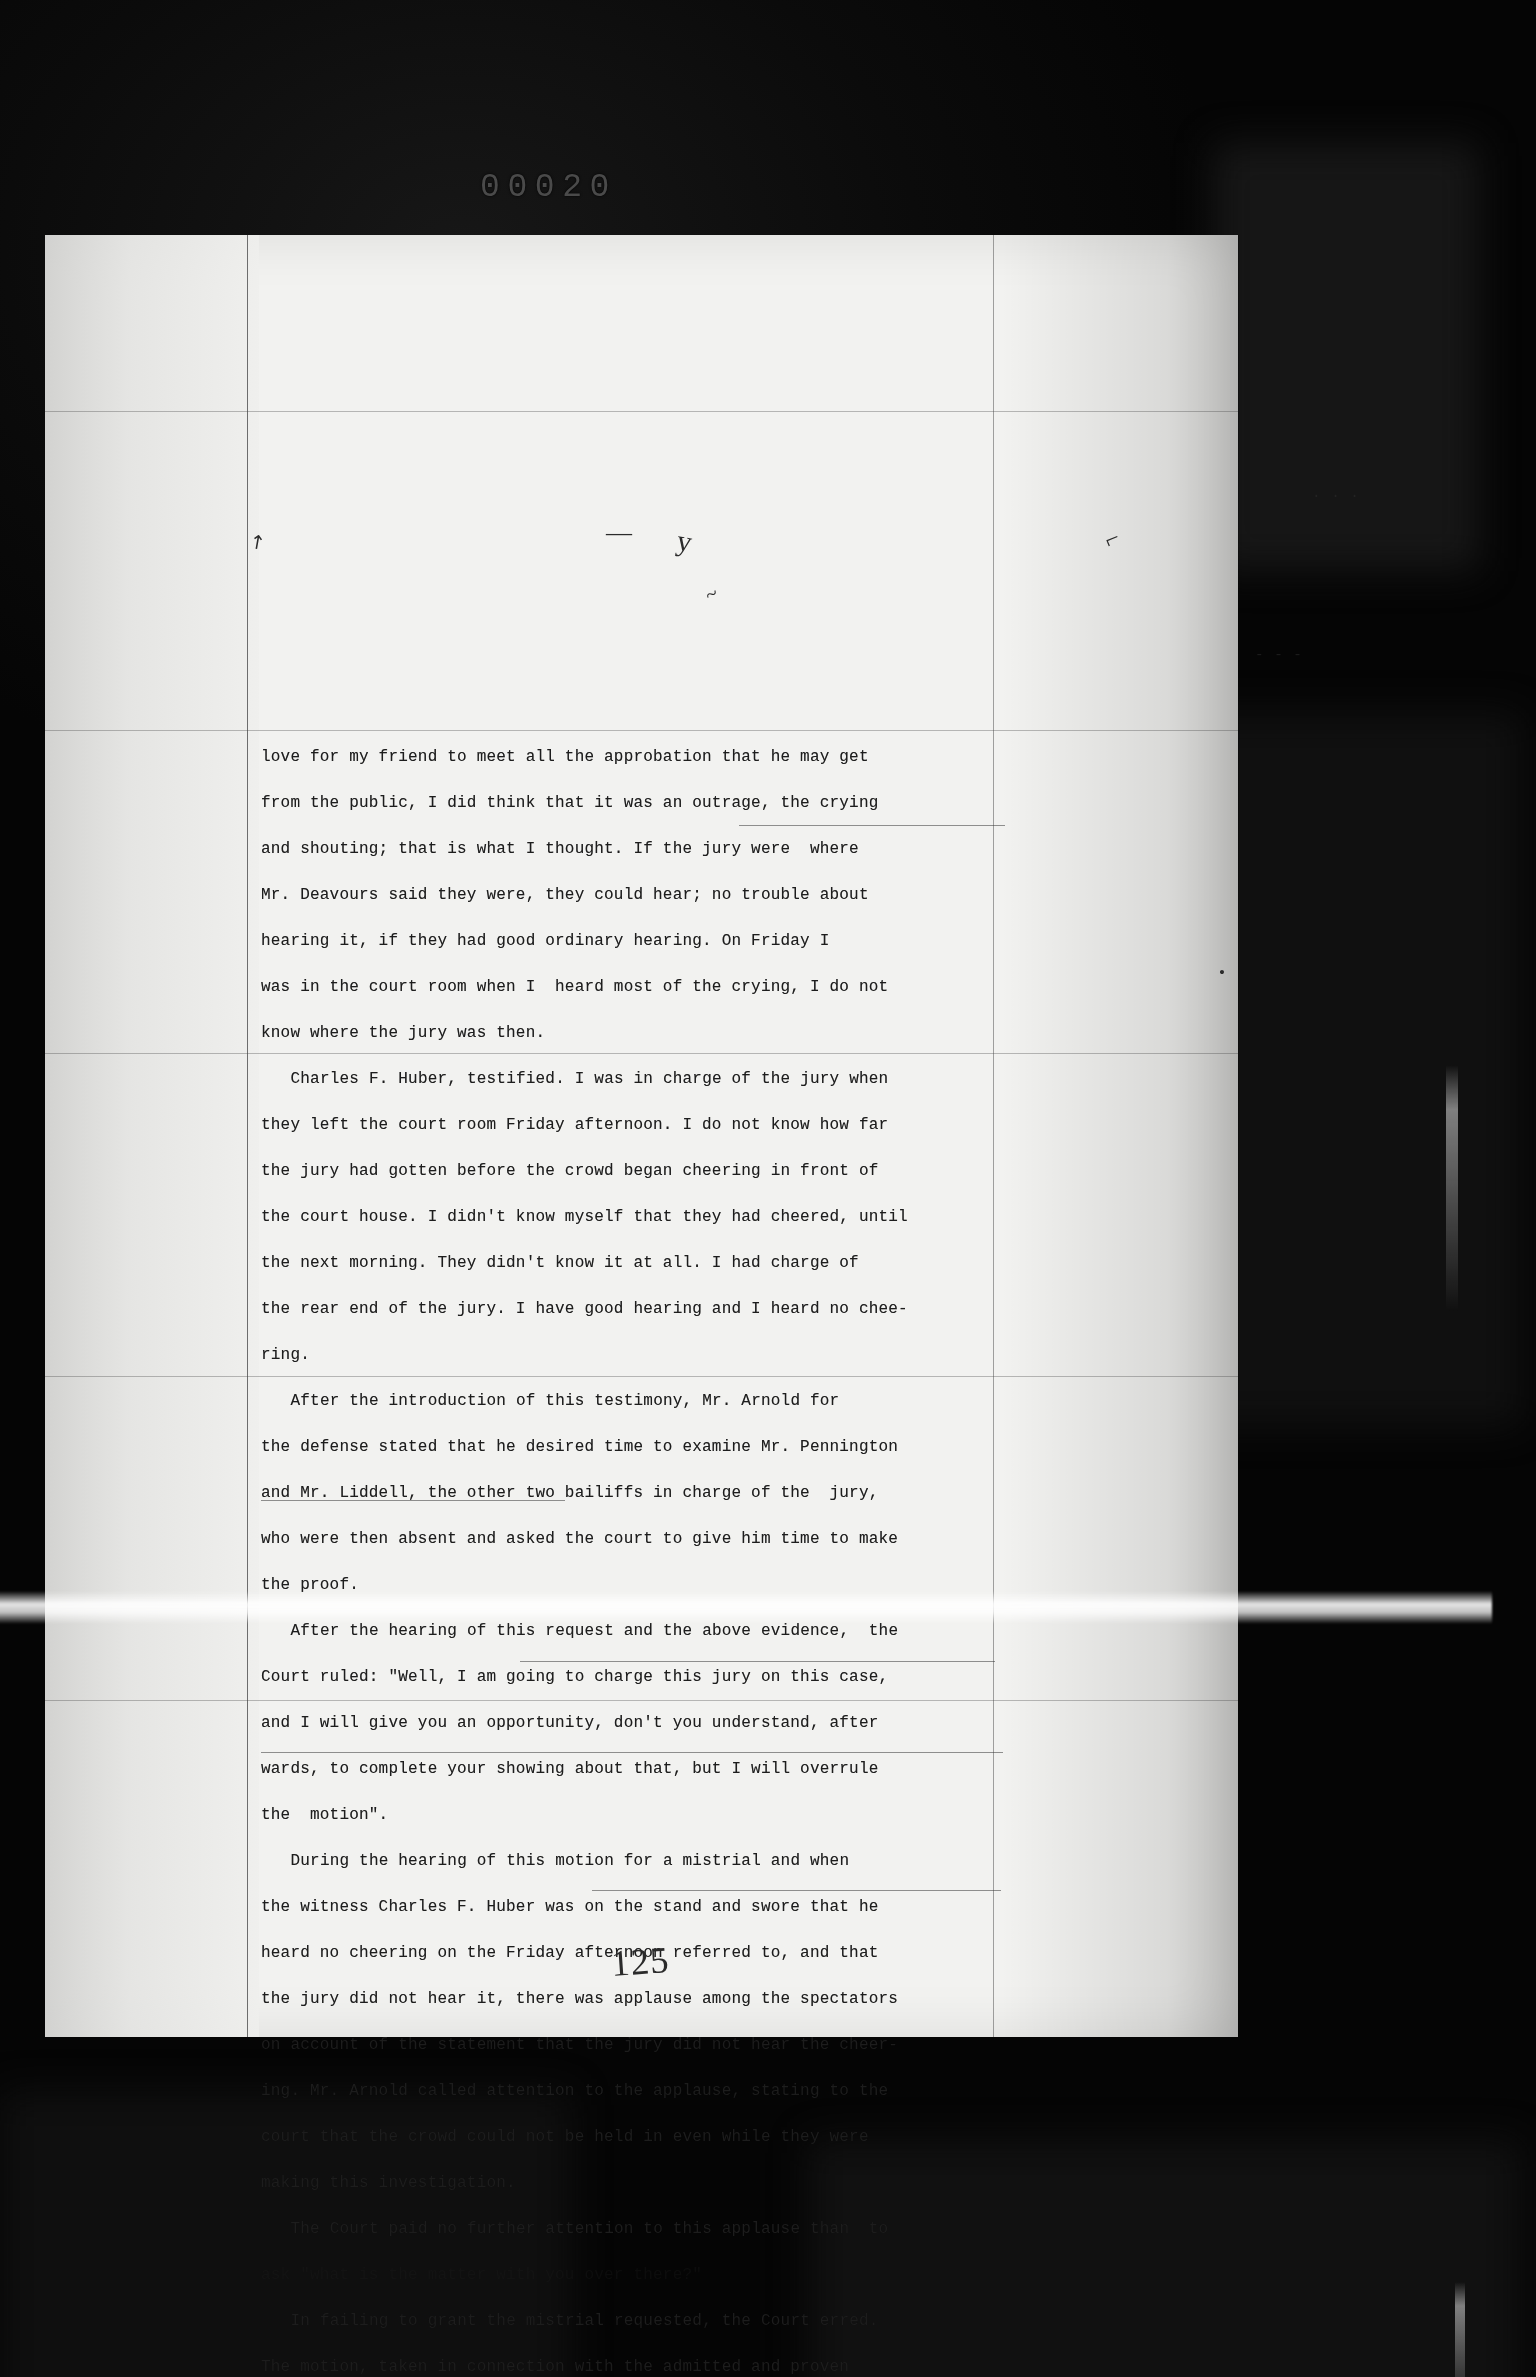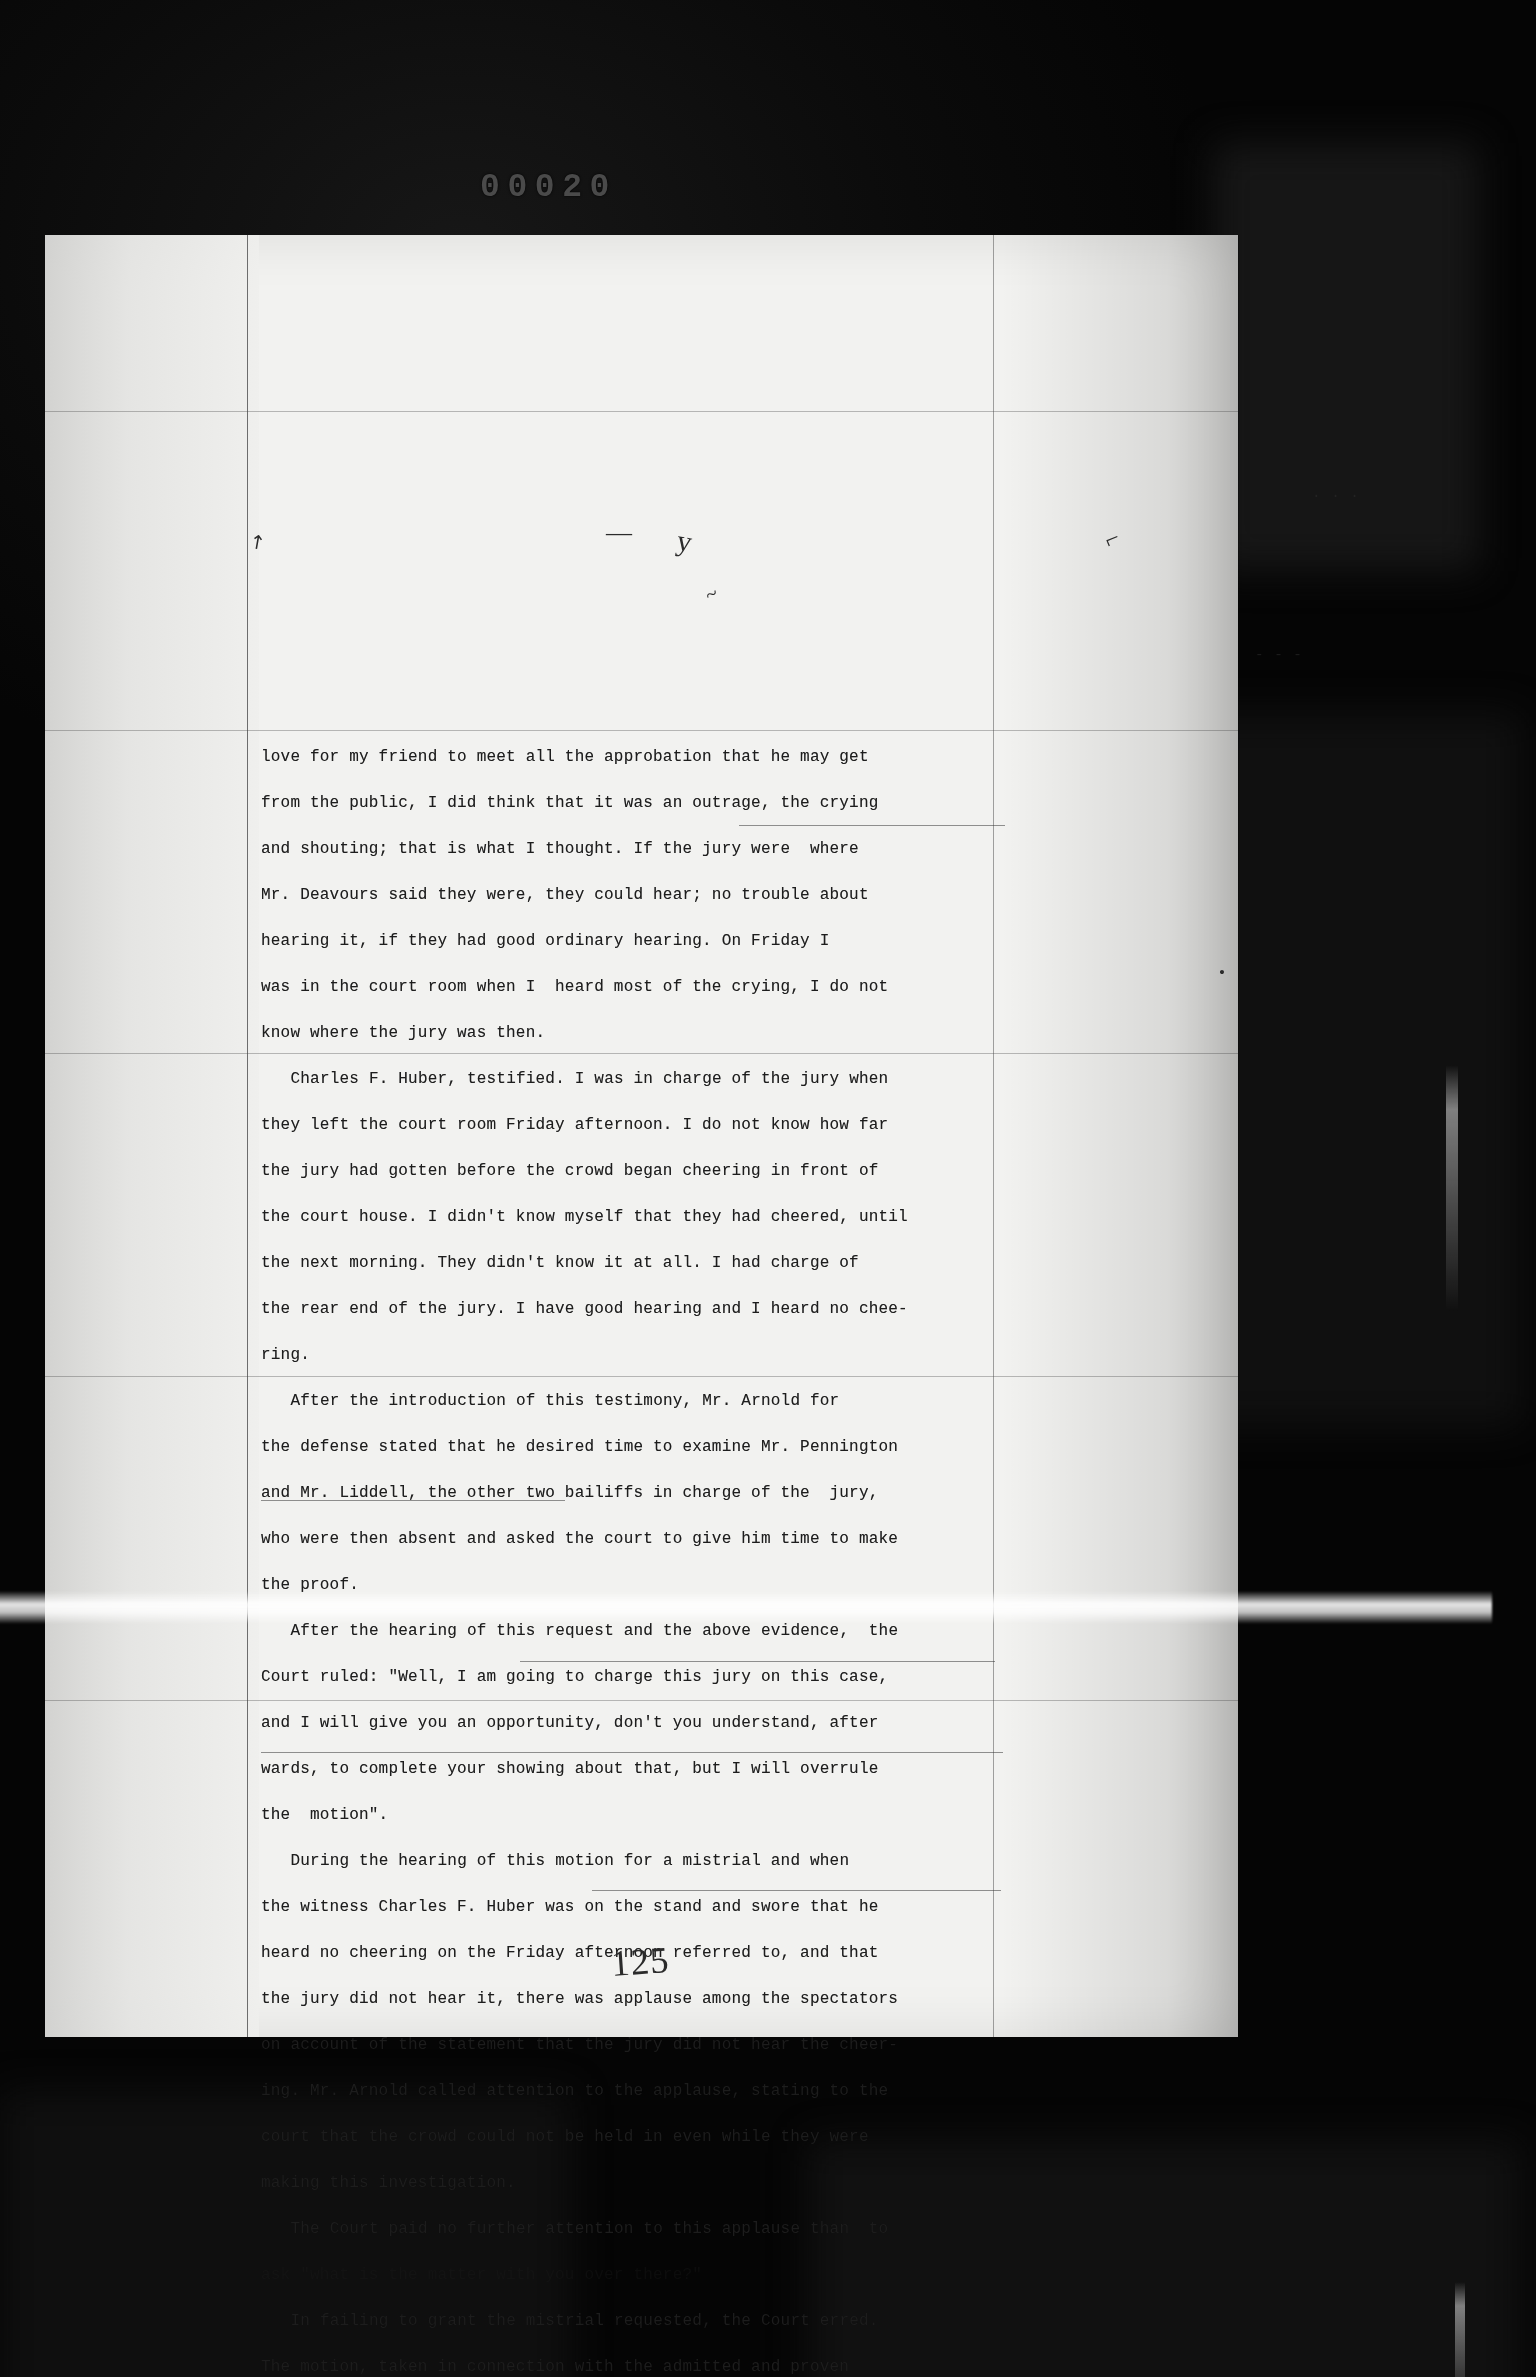--- a/index.html
+++ b/index.html
@@ -56,21 +56,21 @@
   .streak-right-1 { left: 1446px; top: 1065px; width: 12.4px; height: 247px; }
   .streak-right-2 { left: 1455px; top: 2282px; width: 9.5px; height: 133px; }
 
   
   .header-number {
     position: absolute;
     left: 480px;
     top: 169px;
     font-family: "Liberation Mono", monospace;
     font-size: 33px;
-    font-weight: bold;
+    font-weight: normal;
     letter-spacing: 7.6px;
     color: #4a4a4a;
     text-shadow: 0 0 2.4px #000;
     white-space: nowrap;
   }
 
   
   .page-wrap {
     position: absolute;
     left: 45px;

